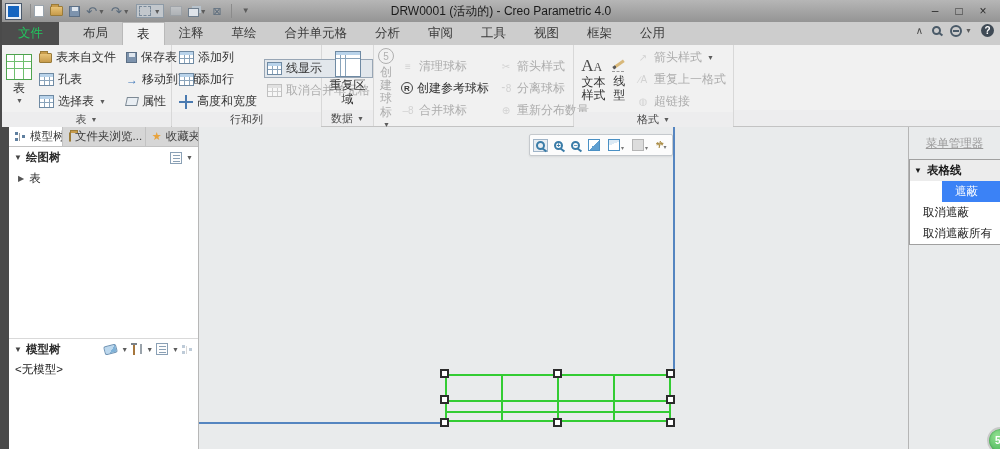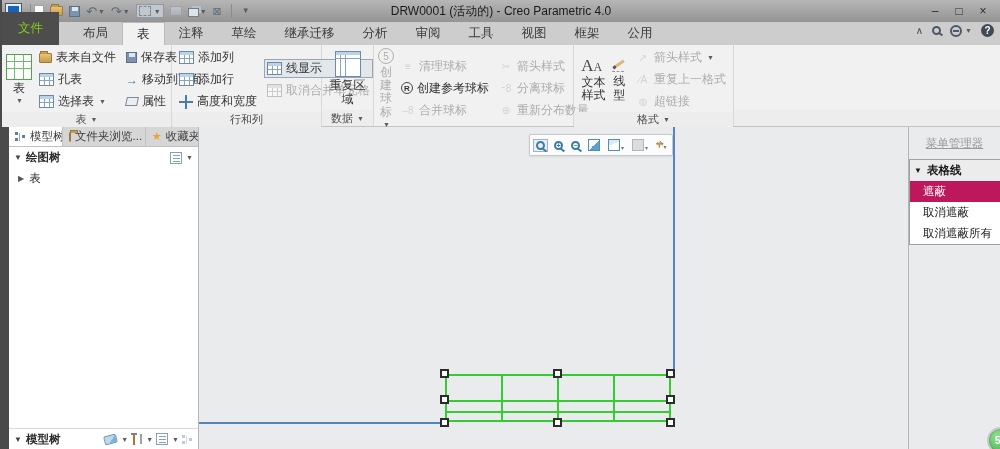--- a/index.html
+++ b/index.html
@@ -23,21 +23,21 @@
   .ico-selbox { width:12px; height:10px; border:1px dashed #7a8a9a; }
   .qslot-framed { border:1px solid #8d9aa6; background:#c2c7cc; padding:1px 2px; display:flex; align-items:center; gap:2px; }
   .ico-regen { width:12px; height:10px; background:linear-gradient(#cfd4d9,#b9bfc5); border:1px solid #9aa2aa; opacity:.6; }
   .ico-windows { width:11px; height:9px; background:#dfe4ea; border:1px solid #6f7e8d; box-shadow:3px -3px 0 -1px #b7c2cc; margin:3px 0 0 0; }
   .title-text { position:absolute; left:0; right:0; text-align:center; color:#1a1a1a; font-size:12px; pointer-events:none; }
   .winctl { margin-left:auto; display:flex; align-items:center; gap:2px; padding-right:6px; }
   .winctl span { width:22px; text-align:center; color:#2d2d2d; font-size:12px; cursor:default; }
 
   
   .tabrow { height:23px; background:#cdcdcd; display:flex; align-items:flex-end; flex:0 0 23px; position:relative; }
-  .file-tab { height:33px; background:#4d4d4d; color:#84cc16; padding:0 16px; display:flex; align-items:center; font-size:12.5px; margin-right:10px; }
+  .file-tab { height:23px; background:#4d4d4d; color:#22c55e; padding:0 16px; display:flex; align-items:center; font-size:12.5px; margin-right:10px; }
   .rtab { height:23px; padding:0 14px; display:flex; align-items:center; color:#3a3a3a; font-size:12.5px; cursor:default; }
   .rtab.active { background:#f1f1f1; color:#1a1a1a; border:1px solid #b9b9b9; border-bottom:none; }
   .tabrow-right { position:absolute; right:6px; top:2px; display:flex; align-items:center; gap:9px; color:#4a4a4a; }
   .mag { width:9px; height:9px; border:2px solid #4a5a68; border-radius:50%; position:relative; display:inline-block; }
   .mag:after { content:""; position:absolute; width:5px; height:2px; background:#4a5a68; transform:rotate(40deg); right:-4px; bottom:-2px; }
   .helpcircle { width:13px; height:13px; background:#3f4a55; color:#fff; border-radius:50%; font-size:10px; font-weight:bold; text-align:center; line-height:13px; }
   .cmdcircle { width:12px; height:12px; border:2px solid #4a5a68; border-radius:50%; display:inline-block; position:relative; }
   .cmdcircle:before { content:""; position:absolute; left:1px; right:1px; top:3px; height:2px; background:#4a5a68; }
 
   
@@ -129,21 +129,21 @@
   .dt-v { position:absolute; top:0; bottom:0; width:2px; background:#33cc33; }
   .hd { position:absolute; width:9px; height:9px; background:#fff; border:2px solid #2b2b2b; }
 
   
   .rightpanel { width:92px; flex:0 0 92px; background:#e9ebec; border-left:1px solid #b5b5b5; font-size:11.5px; }
   .mm-title { color:#9a9a9a; text-align:center; margin-top:9px;text-decoration:underline; }
   .mm-box { margin-top:8px; background:#fff; border:1px solid #a0a0a0; border-right:none; }
   .mm-hdr { display:flex; align-items:center; gap:5px; font-weight:bold; color:#1a1a1a; background:#ececec; padding:3px 4px; }
   .mm-hdr .tri { font-size:8px; }
   .mm-item { padding:3px 4px 3px 13px; color:#1a1a1a; cursor:default; }
-  .mm-item.sel { background:#be185d; color:#fff; }
+  .mm-item.sel { background:#3b82f6; color:#fff;margin-left:32px; }
 
   .badge { position:absolute; left:985px; top:300px; width:27px; height:27px; border-radius:50%; background:radial-gradient(circle at 35% 30%,#8fdf8f,#3faf4f); border:2px solid #c9c9c9; color:#fff; font-size:10px; font-weight:bold; display:flex; align-items:center; justify-content:center; box-shadow:inset 0 0 2px #2d7d3a; }
 </style>
 </head>
 <body>
 
 <div class="app">
 
   <div class="titlebar">
     <div class="appicon"></div>
@@ -192,21 +192,21 @@
       <span>×</span>
     </div>
   </div>
 
   <div class="tabrow">
     <div class="file-tab">文件</div>
     <div class="rtab">布局</div>
     <div class="rtab active">表</div>
     <div class="rtab">注释</div>
     <div class="rtab">草绘</div>
-    <div class="rtab">继承迁移</div>
+    <div class="rtab">合并单元格</div>
     <div class="rtab">分析</div>
     <div class="rtab">审阅</div>
     <div class="rtab">工具</div>
     <div class="rtab">视图</div>
     <div class="rtab">框架</div>
     <div class="rtab">公用</div>
     <div class="tabrow-right">
       <span style="font-size:10px;">∧</span>
       <span class="mag"></span>
       <span style="display:flex;align-items:center;gap:2px;">
@@ -430,20 +430,23 @@
             <span class="ddv">▼</span>
           <span class="toolsico">
               <i></i>
             </span>
             <span class="ddv">▼</span>
           <span class="listico"></span>
             <span class="ddv">▼</span>
           <span class="treedots grayedtree"></span>
         </span>
       </div>
+      <div class="treeitem" style="height:90px; align-items:flex-start;">
+        <span>&lt;无模型&gt;</span>
+      </div>
     </div>
 
     <div class="canvas">
       <div class="viewbar">
         <span class="vslot framed">
             <span class="vmag"></span>
           </span>
         <span class="vslot">
             <span class="vmag">+</span>
           </span>

